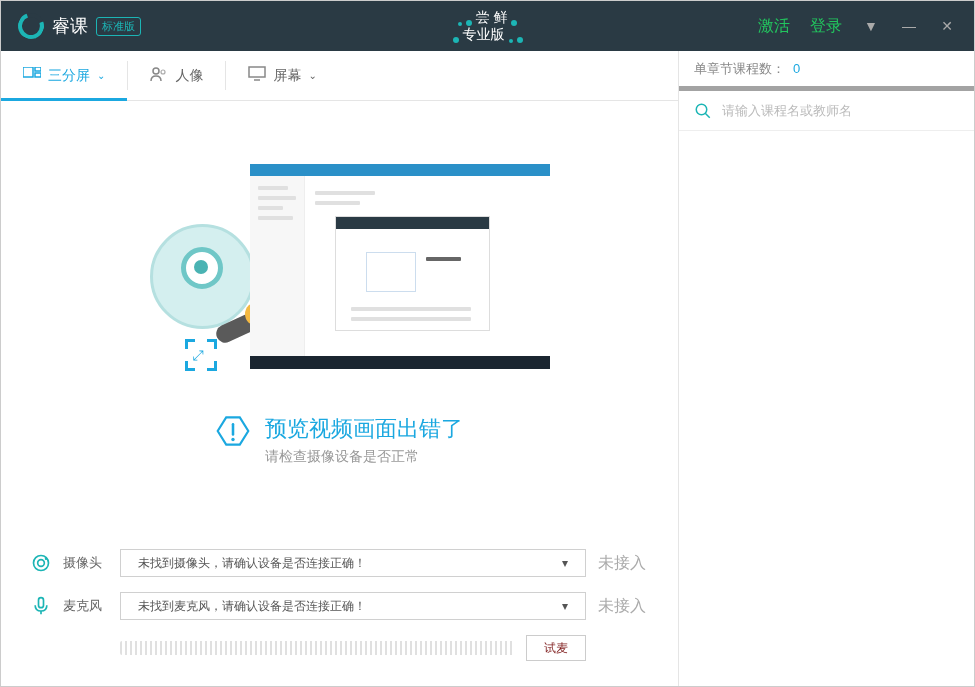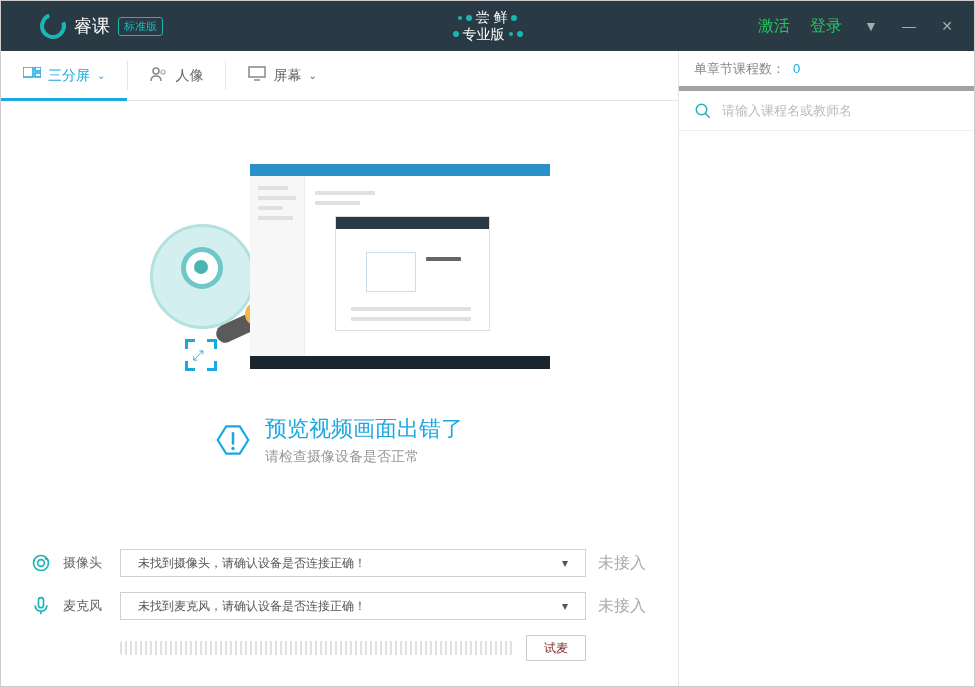--- a/index.html
+++ b/index.html
@@ -1,25 +1,25 @@
 <!DOCTYPE html>
 <html><head>
 <meta charset="utf-8">
 <style>
 * { margin: 0; padding: 0; box-sizing: border-box; font-family: "Microsoft YaHei", sans-serif; }
 body { width: 975px; height: 687px; background: #fff; overflow: hidden; border: 1px solid #ccc; }
 
 .titlebar { height: 50px; background: #2a3a44; display: flex; align-items: center; position: relative; }
-.logo-area { display: flex; align-items: center; padding-left: 9px; gap: 8px; margin-left: 30px; }
+.logo-area { display: flex; align-items: center; padding-left: 17px; gap: 8px; }
 .logo-icon { width: 26px; height: 26px; border-radius: 50%; border: 4px solid #1cb5b5; border-top-color: #2a3a44; transform: rotate(25deg); }
 .app-name { color: #fff; font-size: 18px; font-weight: 300; }
 .edition-badge { background: transparent; border: 1px solid #1cb5b5; color: #1cb5b5; font-size: 11px; padding: 1px 5px; border-radius: 3px; text-align: center; }
 
 .center-promo { position: absolute; left: 50%; transform: translateX(-50%); text-align: center; display: flex; flex-direction: column; align-items: center; color: #fff; font-size: 14px; line-height: 1.2; }
-.promo-row { display: flex; align-items: center; gap: 4px; }
+.promo-row { display: flex; align-items: flex-end; gap: 4px; }
 .dot { width: 6px; height: 6px; border-radius: 50%; background: #1cb5b5; }
 .dot.small { width: 4px; height: 4px; }
 
 .title-right { margin-left: auto; display: flex; align-items: center; gap: 20px; padding-right: 18px; }
 .title-link { color: #22c55e; font-size: 16px; cursor: pointer; }
 .win-btn { color: #aaa; cursor: pointer; font-size: 14px; display: flex; align-items: center; justify-content: center; width: 18px; }
 
 .main-row { display: flex; height: calc(100% - 50px); }
 .left-pane { flex: 1; display: flex; flex-direction: column; border-right: 1px solid #e5e5e5; }
 
@@ -51,21 +51,21 @@
 .screen-thumb { position: absolute; right: -20px; top: 0; width: 300px; height: 205px; background: #000; }
 .st-top { height: 12px; background: #2a90c8; }
 .st-body { height: 180px; background: #fff; position: relative; }
 .st-side { position: absolute; left: 0; top: 0; width: 55px; height: 100%; background: #f7f7f7; border-right: 1px solid #eee; }
 .st-line { position: absolute; height: 4px; background: #e0e0e0; border-radius: 1px; }
 .st-inner { position: absolute; left: 85px; top: 40px; width: 155px; height: 115px; background: #fff; border: 1px solid #ddd; }
 .st-inner-bar { height: 12px; background: #2a3a44; }
 .st-mini { position: absolute; left: 30px; top: 35px; width: 50px; height: 40px; border: 1px solid #cde; }
 .st-bottom { height: 13px; background: #1a2530; }
 
-.error-msg { display: flex; align-items: center; gap: 15px; margin-top: 20px; }
+.error-msg { display: flex; align-items: flex-start; gap: 15px; margin-top: 20px; }
 .warn-icon { width: 34px; height: 34px; }
 .warn-hex { fill: none; stroke: #1ba8e0; stroke-width: 2.5; }
 .error-title { color: #1ba8e0; font-size: 22px; font-weight: 400; }
 .error-sub { color: #999; font-size: 14px; margin-top: 4px; }
 
 .device-rows { padding: 20px 30px 25px; }
 .device-row { display: flex; align-items: center; gap: 12px; margin-bottom: 15px; }
 .dev-icon { width: 20px; height: 20px; color: #1cb5b5; flex-shrink: 0; }
 .dev-label { color: #666; font-size: 13px; width: 45px; }
 .dev-select { flex: 1; height: 28px; border: 1px solid #d0d0d0; background: #fff; display: flex; align-items: center; justify-content: space-between; padding: 0 17px; font-size: 12px; color: #555; cursor: pointer; }

